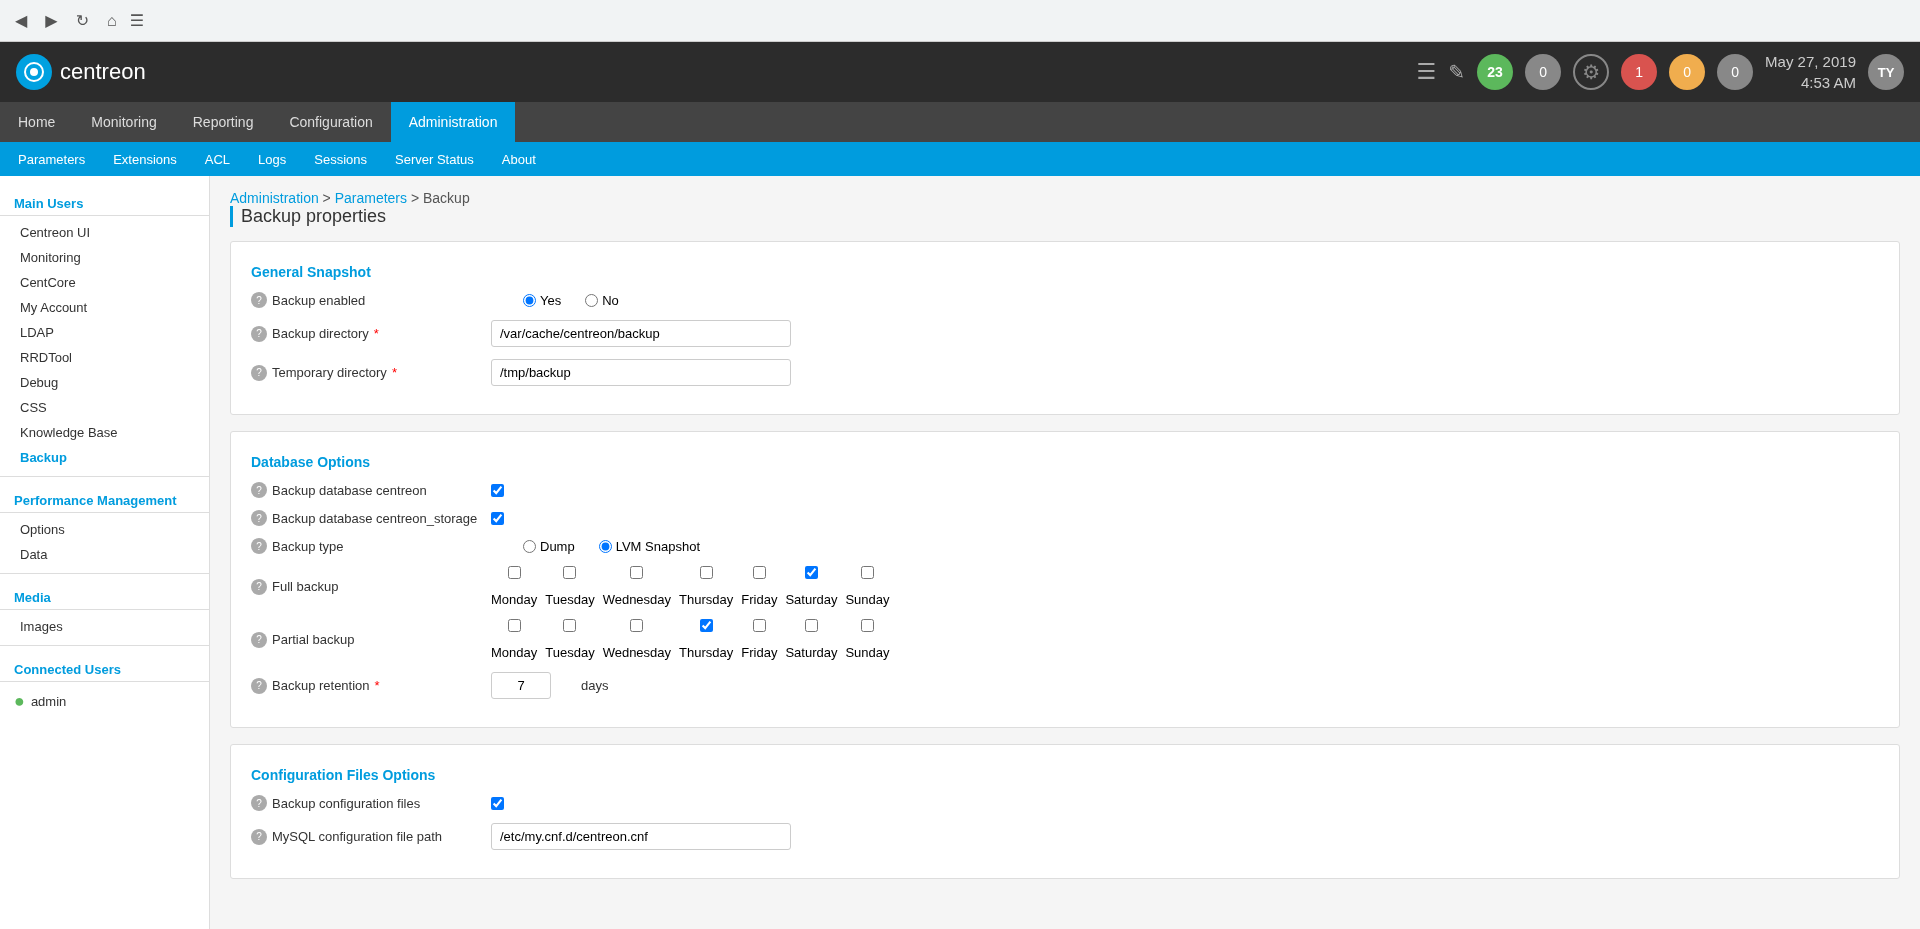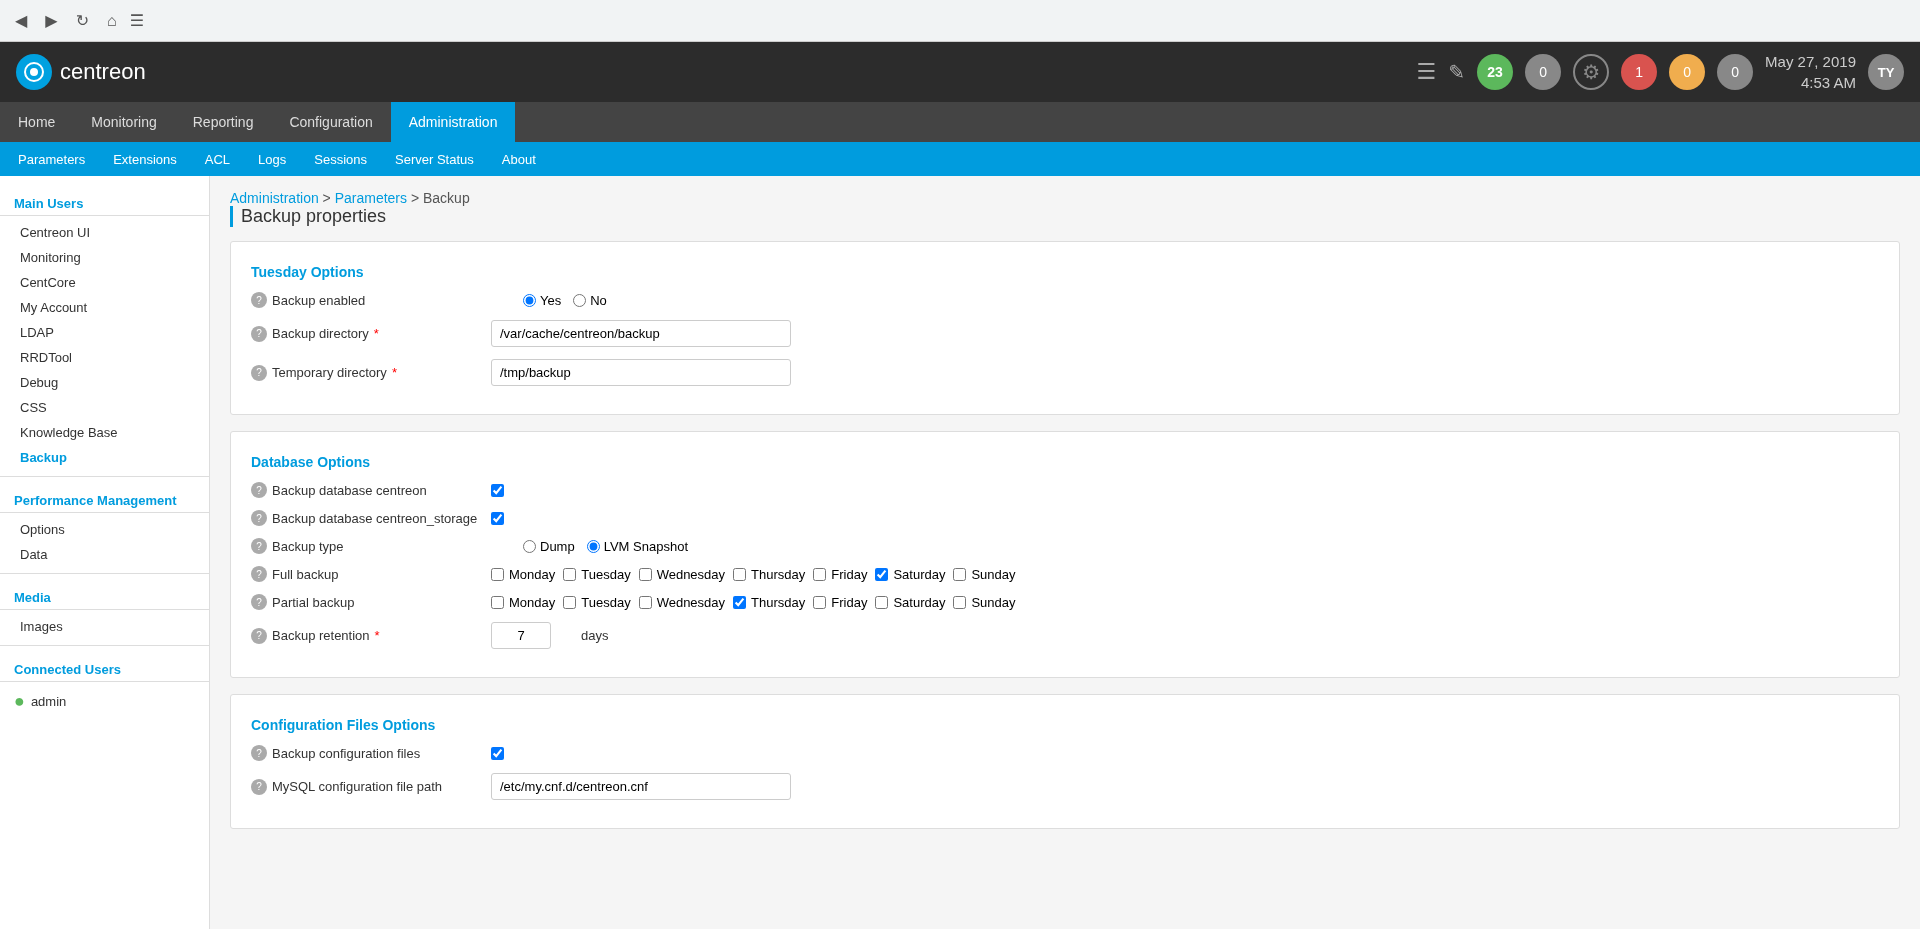--- a/index.html
+++ b/index.html
@@ -223,24 +223,24 @@
       width: 300px;
     }
     .form-input-small {
       border: 1px solid #ccc;
       border-radius: 3px;
       padding: 5px 8px;
       font-size: 13px;
       width: 60px;
       text-align: center;
     }
-    .radio-group { display: flex; align-items: center; gap: 12px; padding-left: 32px; }
+    .radio-group { display: flex; align-items: center; gap: 24px; padding-left: 32px; }
     .radio-label { display: flex; align-items: center; gap: 4px; cursor: pointer; font-size: 13px; }
     .checkbox-group { display: flex; align-items: center; gap: 8px; flex-wrap: wrap; }
-    .checkbox-label { display: flex; align-items: center; gap: 5px; cursor: pointer; font-size: 13px; }
+    .checkbox-label { display: flex; align-items: center; gap: 13px; cursor: pointer; font-size: 13px; flex-direction: column; }
     .days-label { font-size: 13px; color: #333; margin-left: 20px; }
 
     input[type="radio"] { cursor: pointer; }
     input[type="checkbox"] { cursor: pointer; }
   </style>
 </head>
 <body>
 
 <div class="browser-chrome">
   <button class="browser-nav-btn">◀</button>
@@ -336,21 +336,21 @@
       <a href="#">Administration</a>
       <span> &gt; </span>
       <a href="#">Parameters</a>
       <span> &gt; </span>
       <span>Backup</span>
     </div>
 
     <div class="page-title">Backup properties</div>
 
     <div class="form-section">
-      <div class="section-title">Tuesday Options</div>
+      <div class="section-title">General Snapshot</div>
 
       <div class="form-row">
         <div class="form-label">
           <span class="help-icon">?</span>
           <span>Backup enabled</span>
         </div>
         <div class="radio-group">
           <label class="radio-label">
             <input type="radio" name="backup_enabled" checked="" style="">
             <span>Yes</span>

